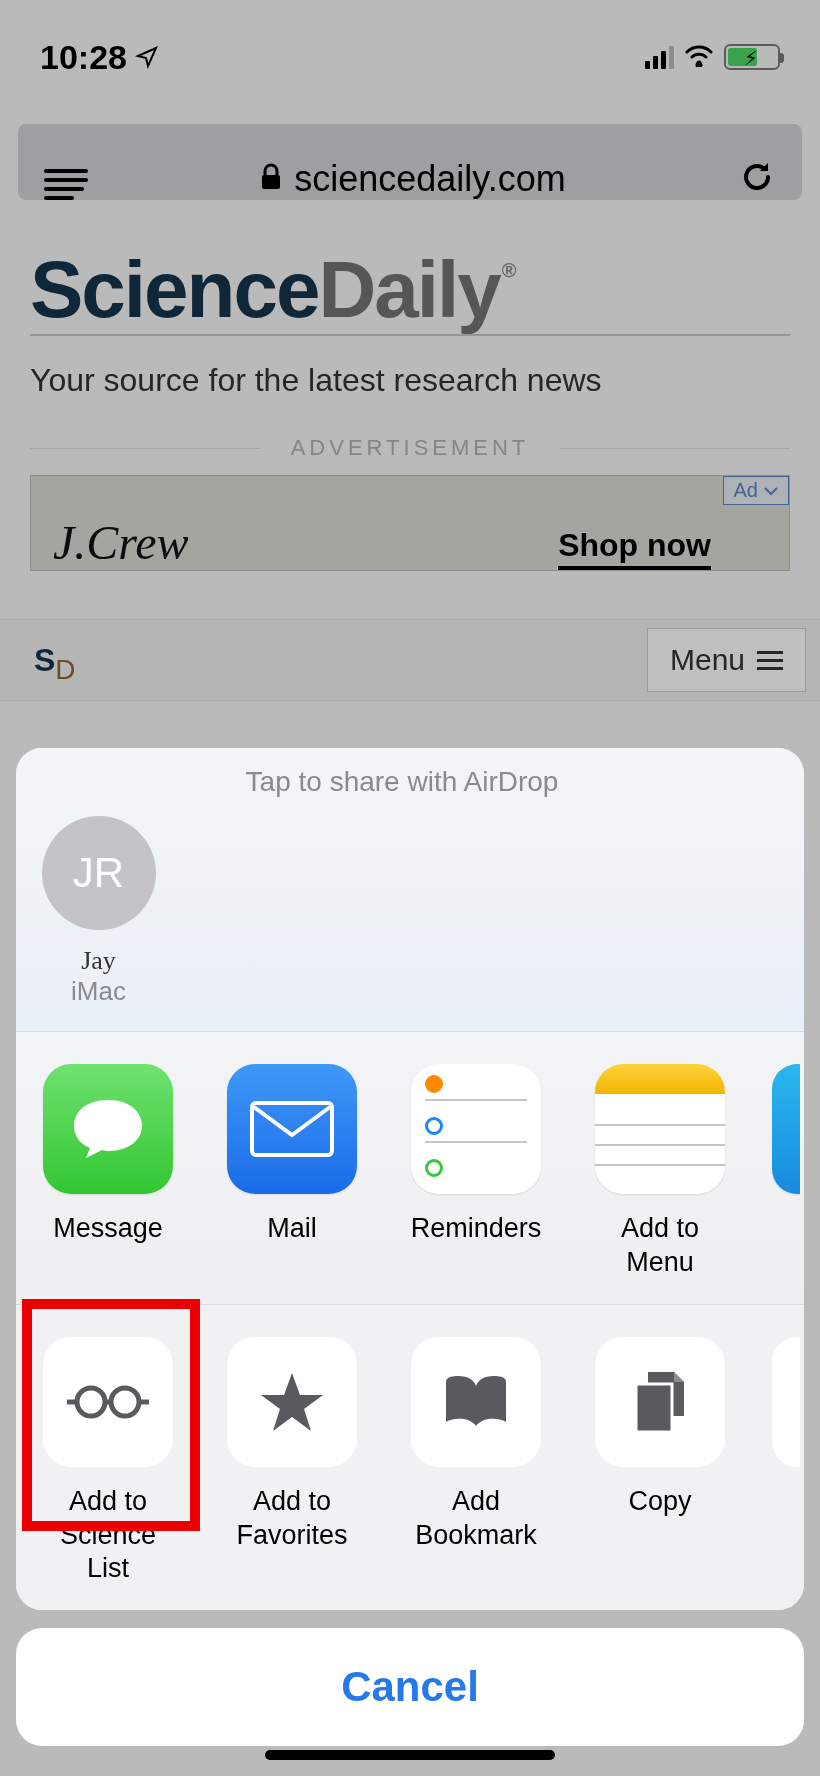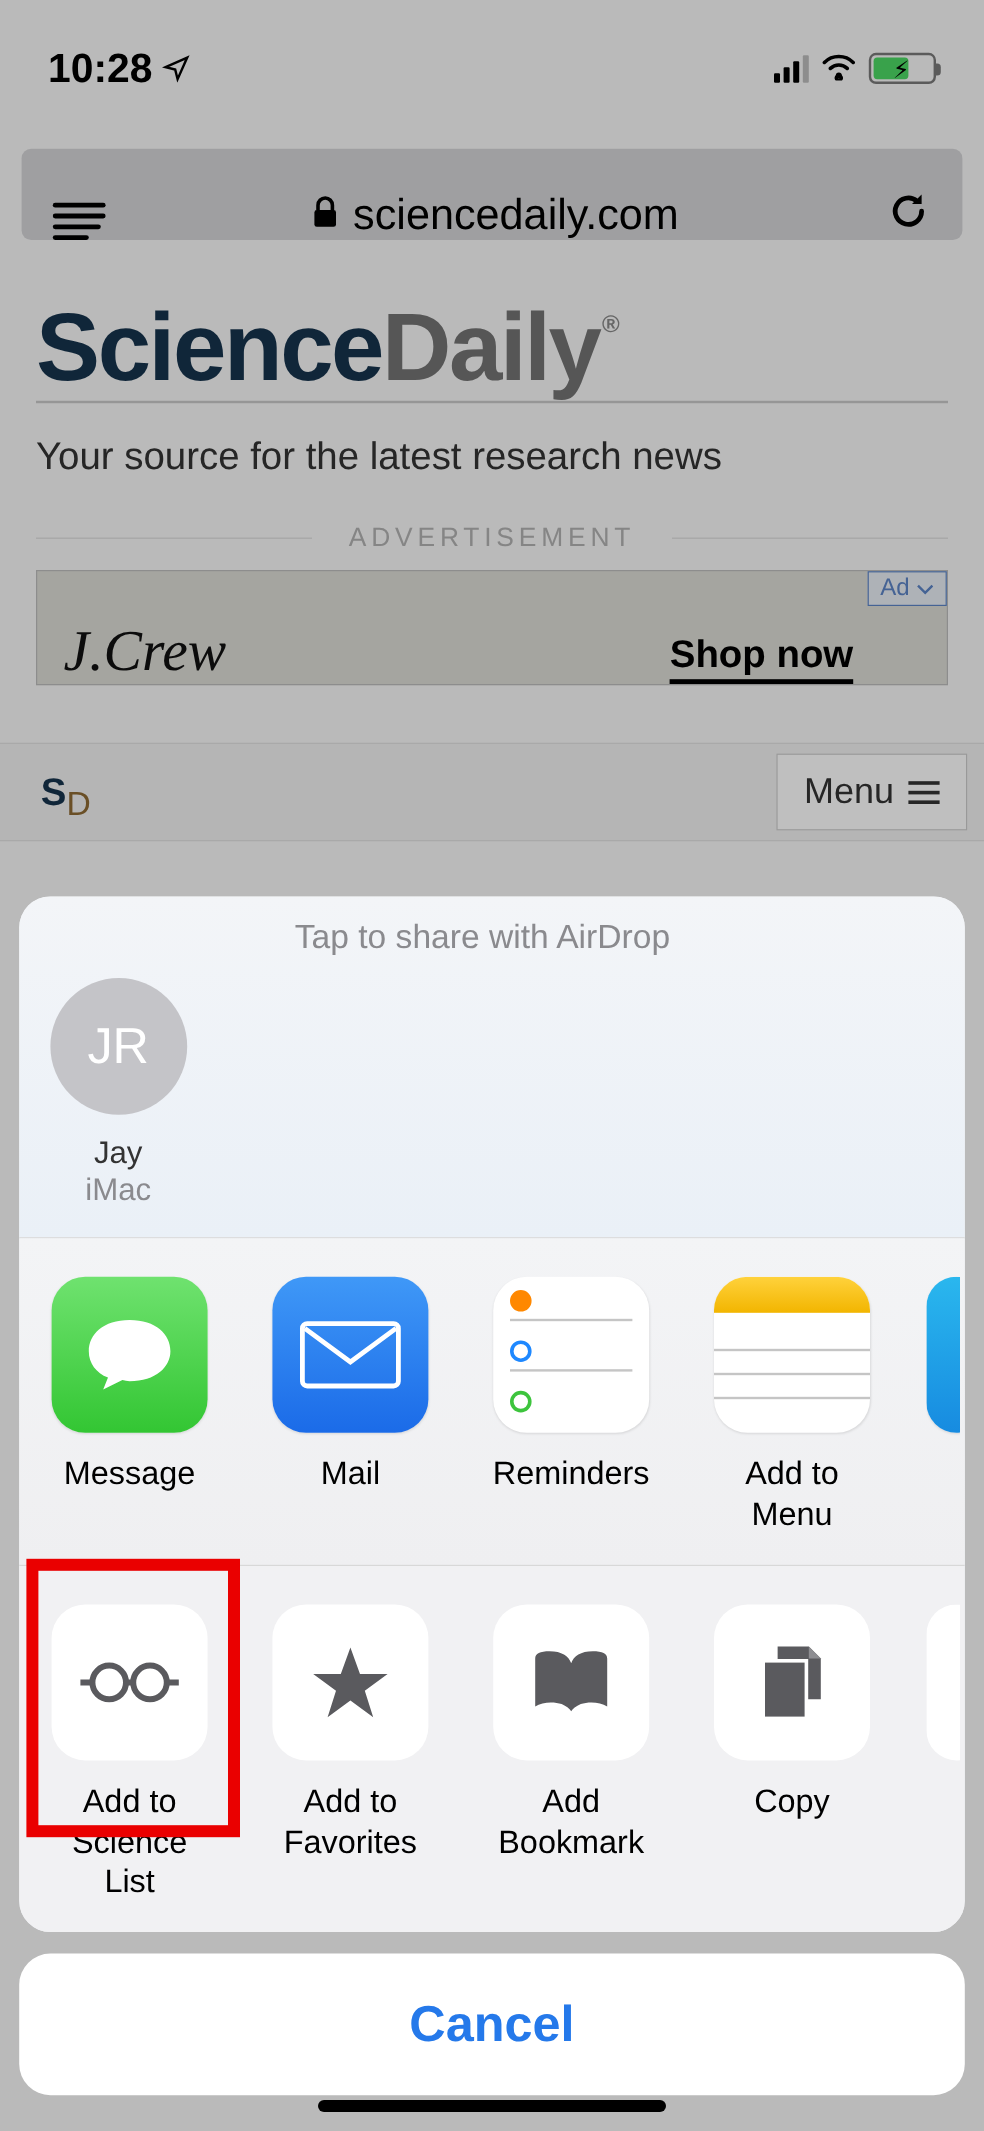--- a/index.html
+++ b/index.html
@@ -308,20 +308,21 @@
       align-items: center;
       justify-content: center;
       color: #fff;
       font-size: 42px;
       font-weight: 400;
       margin-bottom: 16px;
     }
     .airdrop-name {
       font-size: 26px;
       color: #333;
+      font-family: Liberation Serif, serif;
     }
     .airdrop-device {
       font-size: 26px;
       color: #8a8a8e;
     }
     .row-divider {
       height: 1px;
       background: #d8d8d8;
     }
     .share-row {

